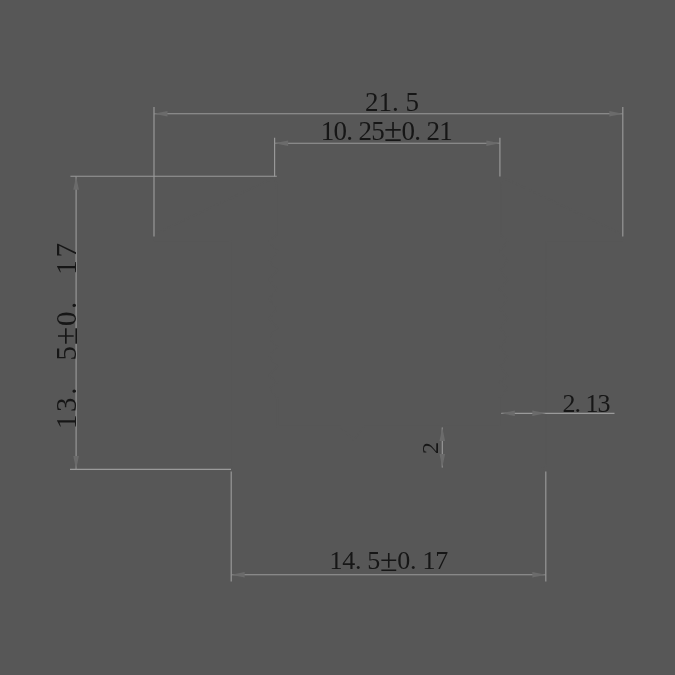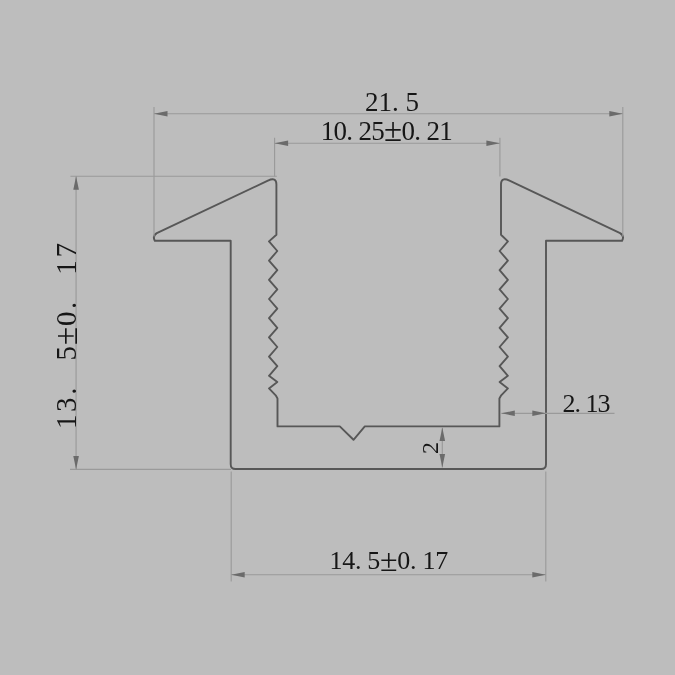--- a/index.html
+++ b/index.html
@@ -1,16 +1,16 @@
 <!DOCTYPE html>
 <html><head>
 <meta charset="utf-8">
 <style>
   html,body{margin:0;padding:0;background:#fff;}
-  #page{position:relative;width:675px;height:675px;background:#c4b5fd;overflow:hidden;filter:grayscale(1);}
+  #page{position:relative;width:675px;height:675px;background:#0369a1;overflow:hidden;filter:grayscale(1);}
   svg{position:absolute;left:0;top:0;}
   text{font-family:"Liberation Serif", serif;fill:#161616;}
 </style>
 </head>
 <body>
 <div id="page">
 <svg width="675" height="675" viewBox="0 0 675 675">
 
   <g stroke="#575757" stroke-width="1.9" fill="none" stroke-linejoin="round" stroke-linecap="round">
     <path d="M 276.4,184.2

